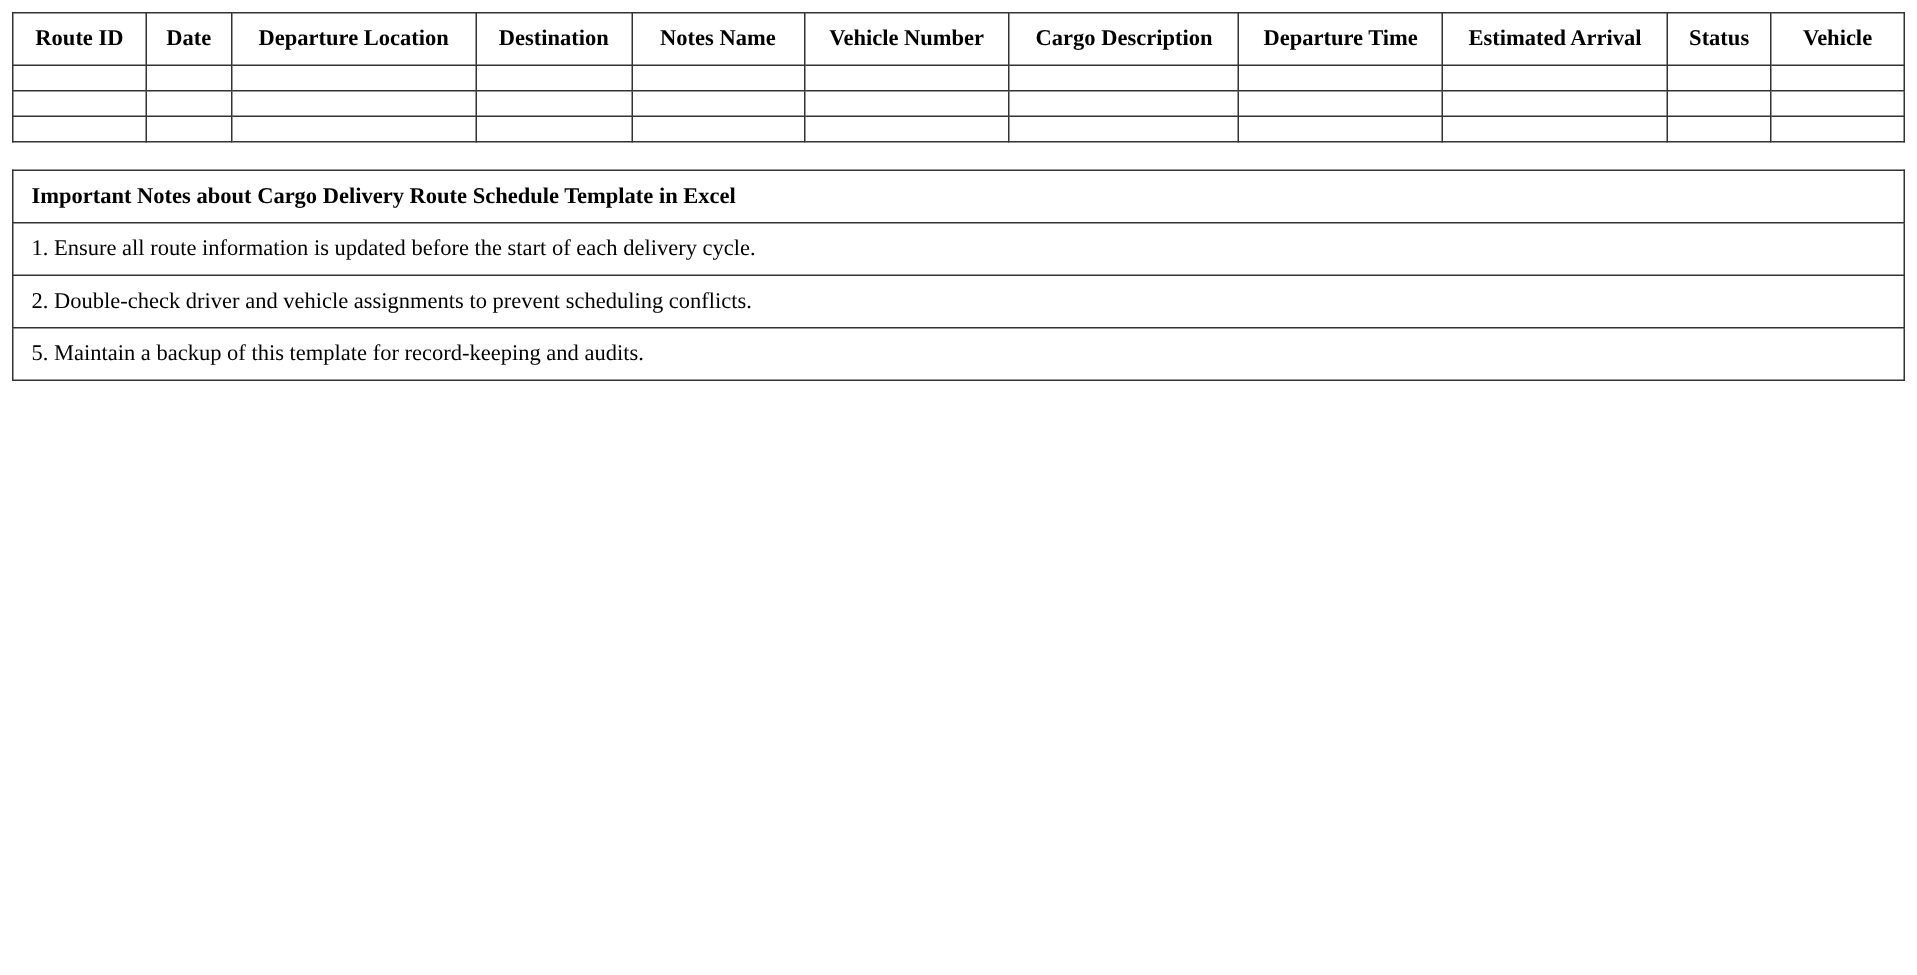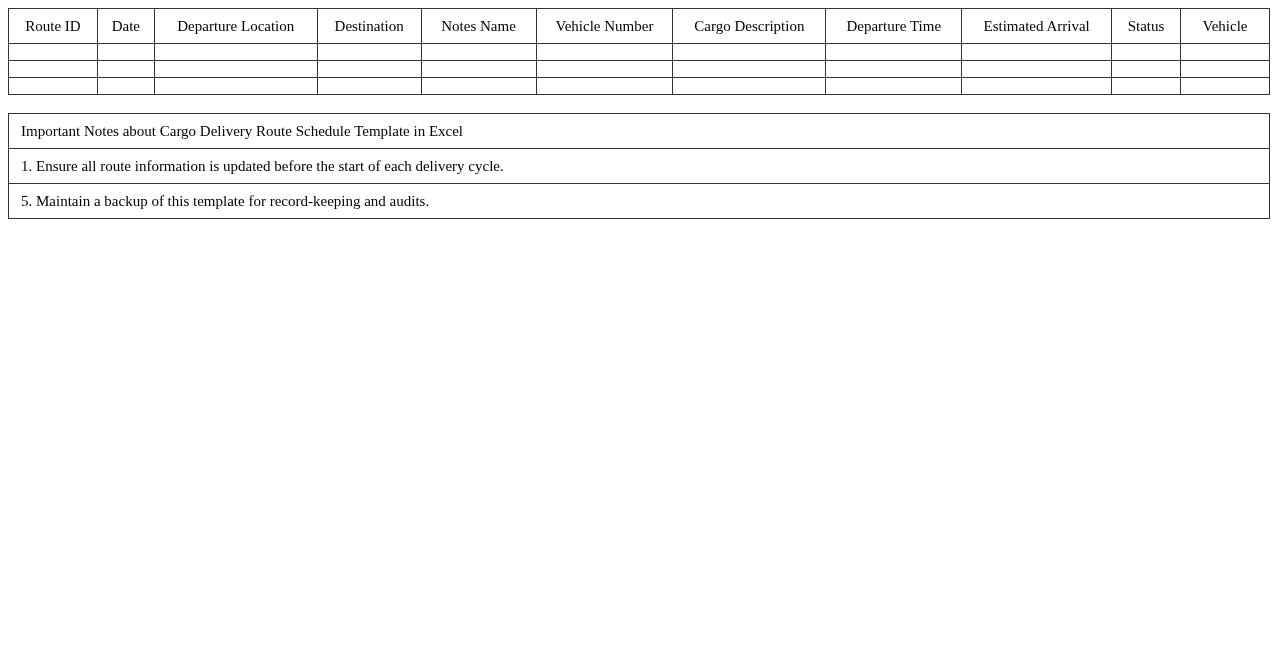--- a/index.html
+++ b/index.html
@@ -1,24 +1,24 @@
 <!DOCTYPE html>
 <html><head>
 <meta charset="utf-8">
 <style>
   html, body { margin: 0; padding: 0; background: #ffffff; }
   body { width: 1278px; height: 650px; position: relative; font-family: "Liberation Serif", "DejaVu Serif", serif; color: #000; }
   table { border-collapse: collapse; position: absolute; left: 8px; }
   td, th { border: 1px solid #333; padding: 0; }
   #schedule { top: 8px; width: 1262px; }
-  #schedule th { font-weight: normal; font-size: 15px; height: 34px; text-align: center; white-space: nowrap; }
+  #schedule th { font-weight: bold; font-size: 15px; height: 34px; text-align: center; white-space: nowrap; }
   #schedule td { height: 16px; }
   #notes { top: 113px; width: 1262px; }
   #notes td { height: 34px; font-size: 15px; padding: 0 12px; text-align: left; }
-  #notes .notes-title { font-weight: normal; }
+  #notes .notes-title { font-weight: bold; }
 </style>
 </head>
 <body>
 
 <table id="schedule">
   <colgroup>
     <col style="width:89px">
       <col style="width:57px">
       <col style="width:163px">
       <col style="width:104px">
@@ -90,16 +90,19 @@
 
 <table id="notes">
   <tbody>
     <tr>
       <td class="notes-title">Important Notes about Cargo Delivery Route Schedule Template in Excel</td>
     </tr>
     <tr>
       <td>1. Ensure all route information is updated before the start of each delivery cycle.</td>
     </tr>
     <tr>
+      <td>2. Double-check driver and vehicle assignments to prevent scheduling conflicts.</td>
+    </tr>
+    <tr>
       <td>5. Maintain a backup of this template for record-keeping and audits.</td>
     </tr>
   </tbody>
 </table>
 
 </body></html>

